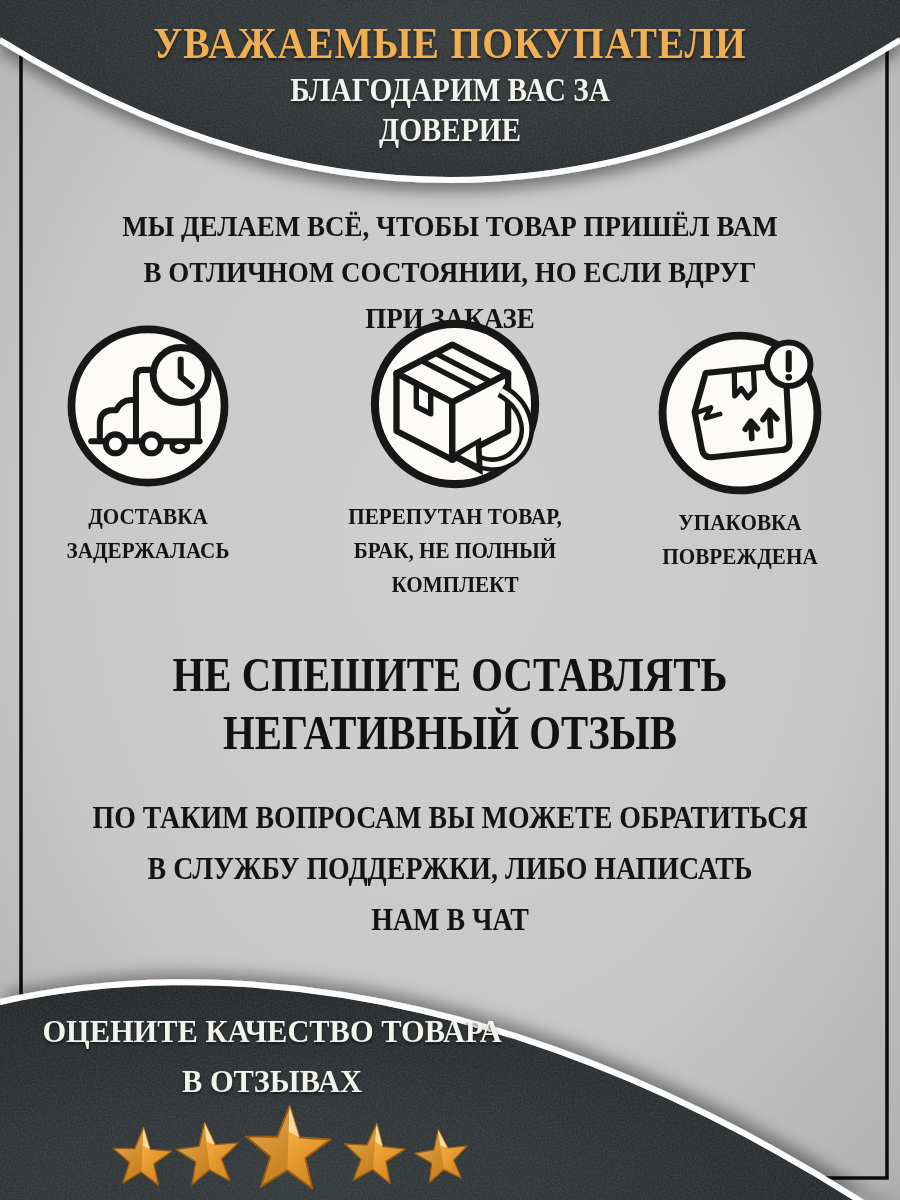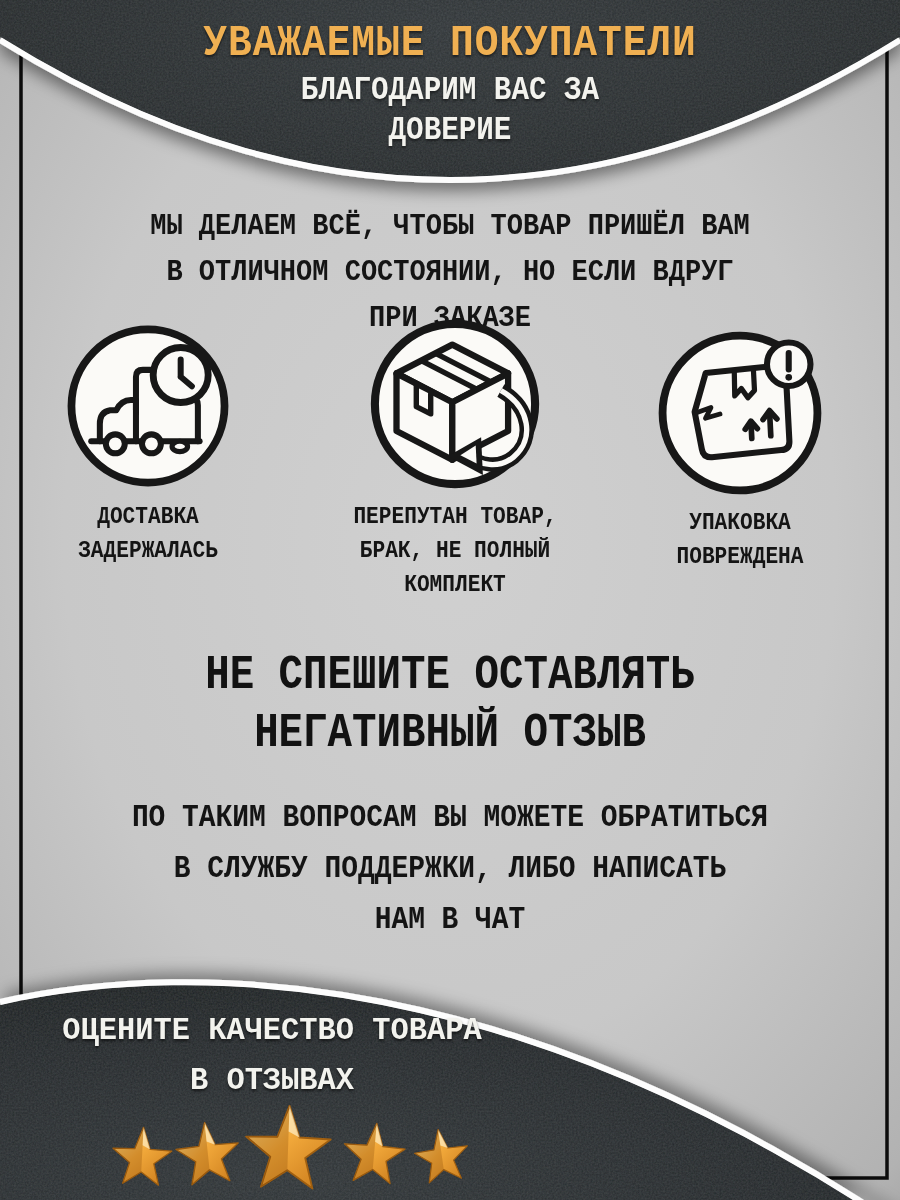--- a/index.html
+++ b/index.html
@@ -1,17 +1,17 @@
 <!DOCTYPE html>
 <html><head>
 <meta charset="utf-8">
 <style>
   html,body{margin:0;padding:0;}
   body{width:900px;height:1200px;overflow:hidden;background:#c9c9c9;}
-  #poster{position:relative;width:738px;height:1200px;font-family:Liberation Mono, monospace;}
+  #poster{position:relative;width:738px;height:1200px;font-family:Liberation Serif, serif;}
   #bg{position:absolute;left:0;top:0;z-index:0;}
   .abs{position:absolute;z-index:2;}
   .txt{font-weight:700;text-align:center;}
   .line{white-space:nowrap;}
   #title{top:18px;left:0;width:900px;font-size:44px;color:#f0b052;letter-spacing:1px;transform:scaleX(.90);text-shadow:0 2px 3px rgba(0,0,0,.55);}
   #subtitle{top:70px;left:0;width:900px;font-size:34px;line-height:40px;color:#f3f3ee;transform:scaleX(.86);text-shadow:0 2px 3px rgba(0,0,0,.5);}
   #intro{top:203px;left:0;width:900px;font-size:30px;line-height:46px;color:#141414;transform:scaleX(.90);}
   #warning{top:646px;left:0;width:900px;font-size:48px;line-height:58px;color:#121212;transform:scaleX(.85);}
   #support{top:792px;left:0;width:900px;font-size:31px;line-height:51px;color:#141414;transform:scaleX(.90);}
   #footer-text{top:1006px;left:0;width:544px;font-size:32px;line-height:50px;color:#f3f3ee;transform:scaleX(.95);text-shadow:0 2px 3px rgba(0,0,0,.6);}

